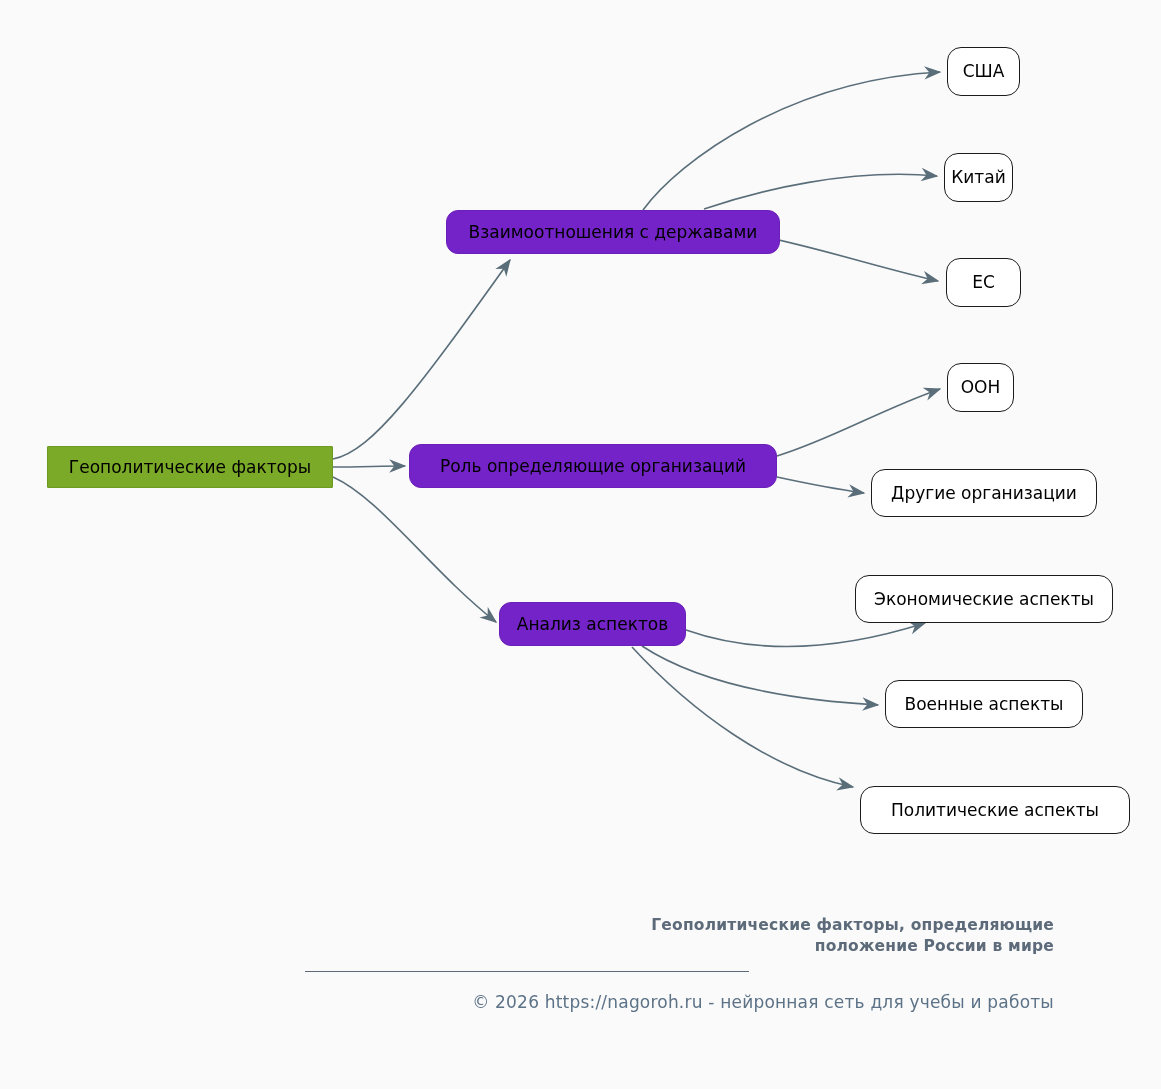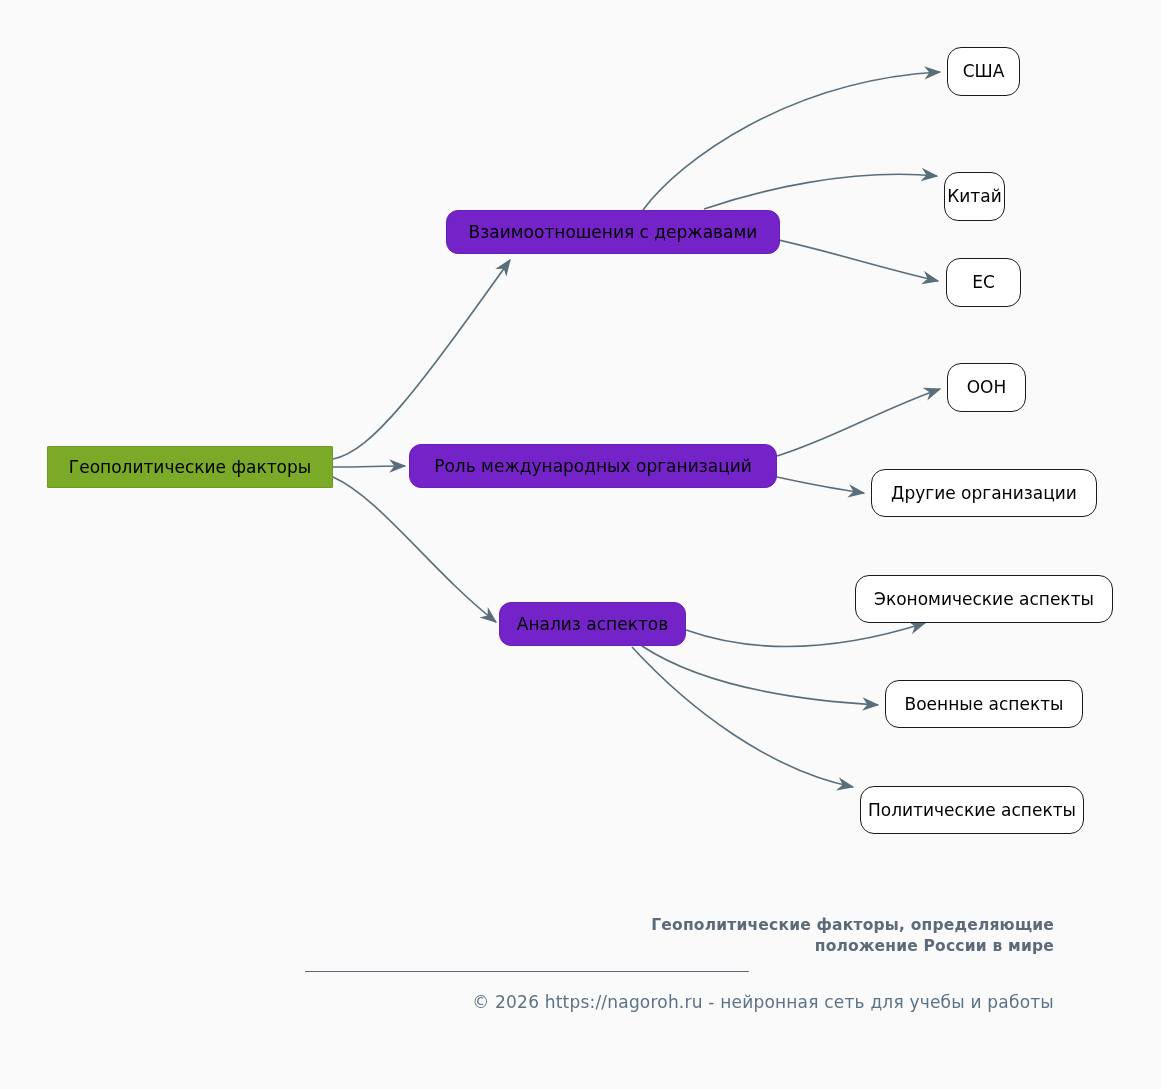--- a/index.html
+++ b/index.html
@@ -113,45 +113,45 @@
   <div id="nodes-layer">
       <div class="node node-root" style="left: 47px; top: 446px; width: 286px; height: 42px; background: rgb(122, 170, 40);">
         <span class="node-label">Геополитические факторы</span>
       </div>
       <div class="node node-branch" style="left: 426px; top: 210px; width: 334px; height: 44px; background: rgb(116, 35, 200); margin-left: 20px;">
         <span class="node-label">Взаимоотношения с державами</span>
       </div>
       <div class="node node-leaf" style="left: 947px; top: 47px; width: 73px; height: 49px;">
         <span class="node-label">США</span>
       </div>
-      <div class="node node-leaf" style="left: 944px; top: 153px; width: 61px; height: 49px; margin-top: 19px;">
+      <div class="node node-leaf" style="left: 944px; top: 153px; width: 69px; height: 49px;">
         <span class="node-label">Китай</span>
       </div>
       <div class="node node-leaf" style="left: 946px; top: 258px; width: 75px; height: 49px;">
         <span class="node-label">ЕС</span>
       </div>
       <div class="node node-branch" style="left: 409px; top: 444px; width: 368px; height: 44px; background: rgb(116, 35, 200);">
-        <span class="node-label">Роль международных организаций</span>
+        <span class="node-label">Роль определяющие организаций</span>
       </div>
-      <div class="node node-leaf" style="left: 947px; top: 363px; width: 79px; height: 49px;">
+      <div class="node node-leaf" style="left: 947px; top: 363px; width: 67px; height: 49px;">
         <span class="node-label">ООН</span>
       </div>
       <div class="node node-leaf" style="left: 871px; top: 469px; width: 226px; height: 48px;">
         <span class="node-label">Другие организации</span>
       </div>
       <div class="node node-branch" style="left: 499px; top: 602px; width: 187px; height: 44px; background: rgb(116, 35, 200);">
         <span class="node-label">Анализ аспектов</span>
       </div>
       <div class="node node-leaf" style="left: 855px; top: 575px; width: 258px; height: 48px;">
         <span class="node-label">Экономические аспекты</span>
       </div>
       <div class="node node-leaf" style="left: 885px; top: 680px; width: 198px; height: 48px;">
         <span class="node-label">Военные аспекты</span>
       </div>
-      <div class="node node-leaf" style="left: 860px; top: 786px; width: 224px; height: 48px;">
+      <div class="node node-leaf" style="left: 860px; top: 786px; width: 270px; height: 48px;">
         <span class="node-label">Политические аспекты</span>
       </div>
     </div>
 
   <div id="footer" style="top: 915px;">
     <div id="footer-title" style="color: rgb(92, 106, 122);">
       <div>Геополитические факторы, определяющие</div>
       <div>положение России в мире</div>
     </div>
     <div id="footer-divider" style="border-top-color: rgb(92, 106, 122);"></div>

